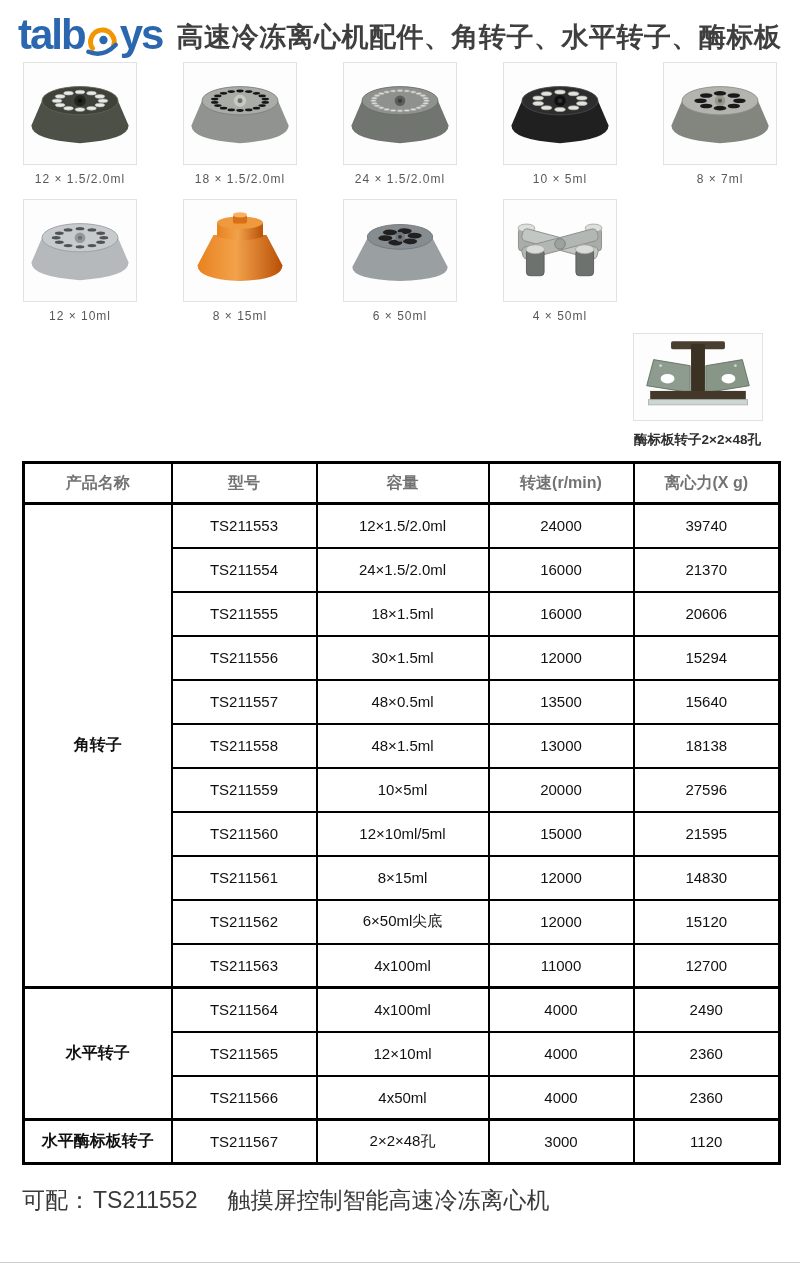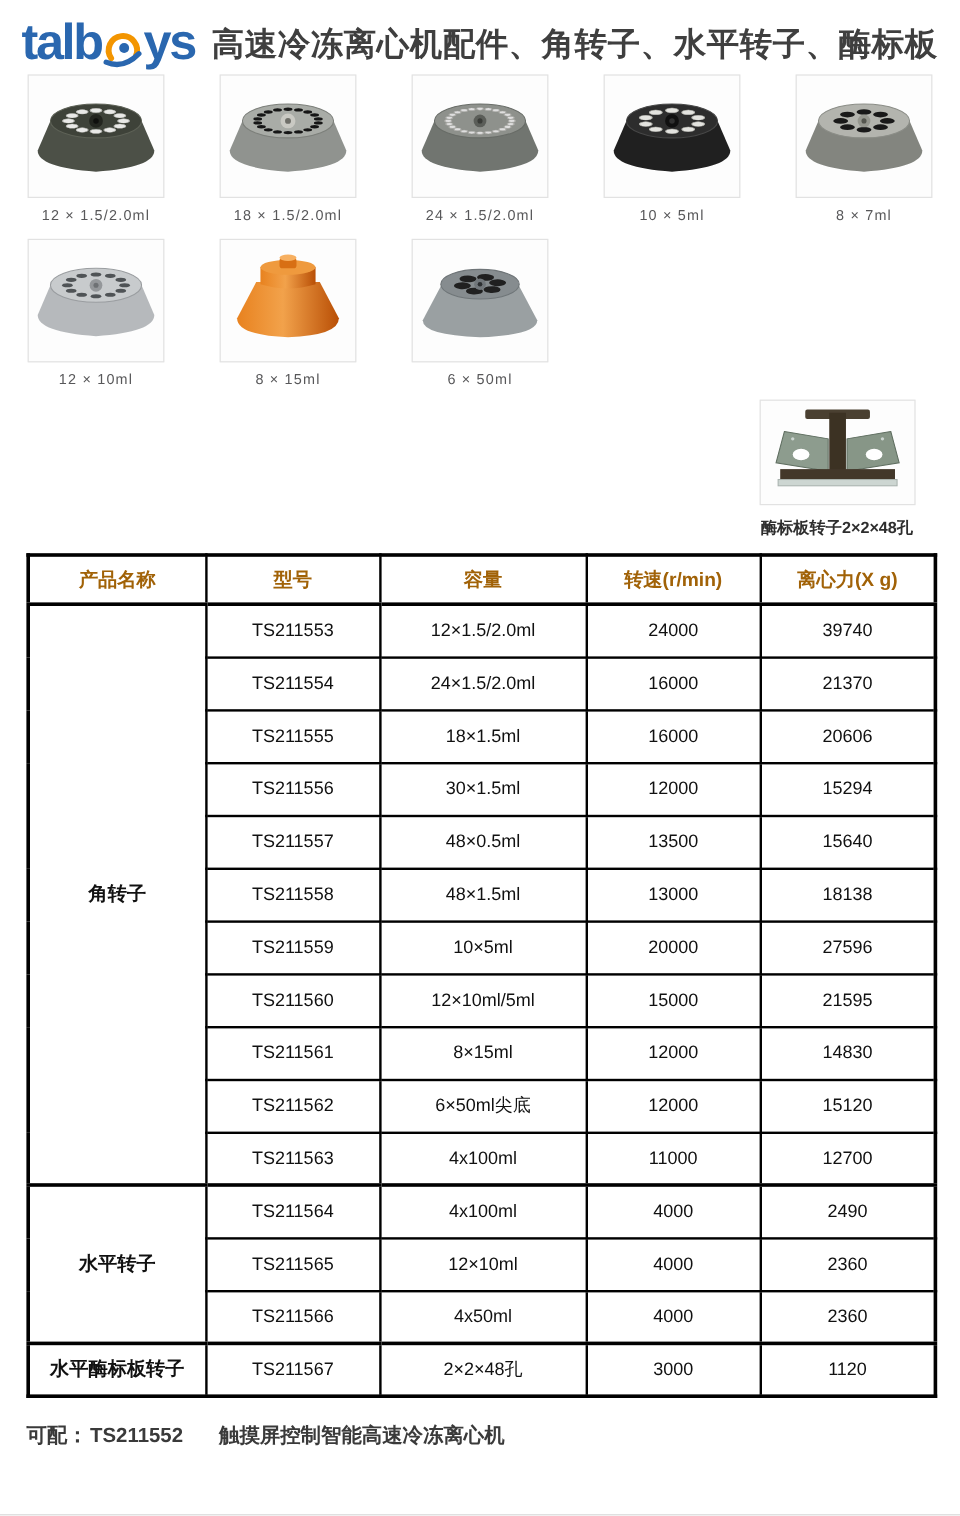--- a/index.html
+++ b/index.html
@@ -31,27 +31,27 @@
   .micro { width:185px; margin:10px 10px 0 auto; display:flex; flex-direction:column; align-items:center; }
   .micro .imgbox { width:130px; height:88px; }
   .micro .imgbox svg { width:124px; height:80px; }
   .micro .caption { font-size:13.5px; color:#2e2e2e; font-weight:600; letter-spacing:0; margin-top:10px; }
 
   
   table.spec { border-collapse:collapse; table-layout:fixed; width:756px;
                margin:12px 0 0 22px; border:3px solid #000; }
   .spec th, .spec td { border:2px solid #000; text-align:center; vertical-align:middle;
                        padding:0; overflow:hidden; }
-  .spec th { height:41px; font-size:16px; font-weight:bold; color:#a16207; }
+  .spec th { height:41px; font-size:16px; font-weight:bold; color:#737373; }
   .spec td { height:44px; font-size:15px; color:#111; }
   .spec td.gname { font-weight:bold; font-size:16px; }
   .spec tr.gstart td { border-top:3px solid #000; }
 
   
-  .footer { margin:20px 0 0 22px; font-size:17px; font-weight:bold; color:#3a3a3a; }
+  .footer { margin:20px 0 0 22px; font-size:23px; font-weight:normal; color:#3a3a3a; }
   .footer .model { margin-left:2px; }
   .footer .machine { margin-left:30px; }
   .bottom-rule { position:absolute; left:0; bottom:0; width:800px; border-top:1px solid #cccccc; }
 </style>
 </head>
 <body>
 
 <div class="header">
   <div class="logo">
     <span class="seg">talb</span>
@@ -269,20 +269,38 @@
             <circle cx="-14.7" cy="-8.5" r="8" fill="#202020"></circle>
           </g>
         <circle cx="60" cy="30" r="5.5" fill="#70767a"></circle>
           <circle cx="60" cy="30" r="2.2" fill="#2c2f31"></circle>
       </svg>
     </div>
     <div class="caption">6 × 50ml</div>
   </div>
 
 
+  <div class="pcell">
+    <div class="imgbox">
+      <svg viewBox="0 0 120 92">
+        <rect x="13" y="20" width="18" height="26" rx="4" fill="#a9ada9" stroke="#878b87"></rect>
+        <ellipse cx="22" cy="20" rx="9.5" ry="4.5" fill="#dde0dd" stroke="#a5a8a5"></ellipse>
+        <rect x="89" y="20" width="18" height="26" rx="4" fill="#a9ada9" stroke="#878b87"></rect>
+        <ellipse cx="98" cy="20" rx="9.5" ry="4.5" fill="#dde0dd" stroke="#a5a8a5"></ellipse>
+        <rect x="16" y="31" width="88" height="14" rx="5" transform="rotate(15 60 38)" fill="#c3c7c3" stroke="#8b8f8b"></rect>
+        <rect x="16" y="31" width="88" height="14" rx="5" transform="rotate(-15 60 38)" fill="#b3b7b3" stroke="#8b8f8b"></rect>
+        <circle cx="60" cy="38" r="6" fill="#9ea29e" stroke="#787c78"></circle>
+        <rect x="22" y="44" width="20" height="30" rx="4" fill="#6e726e" stroke="#555955"></rect>
+        <ellipse cx="32" cy="44" rx="10.5" ry="5" fill="#d9dcd9" stroke="#a5a8a5"></ellipse>
+        <rect x="78" y="44" width="20" height="30" rx="4" fill="#6e726e" stroke="#555955"></rect>
+        <ellipse cx="88" cy="44" rx="10.5" ry="5" fill="#d9dcd9" stroke="#a5a8a5"></ellipse>
+      </svg>
+    </div>
+    <div class="caption">4 × 50ml</div>
+  </div>
 
 </div>
 
 <div class="micro">
   <div class="imgbox">
     <svg viewBox="0 0 130 92">
       <rect x="34" y="5" width="62" height="9" rx="2" fill="#4a4031"></rect>
       <rect x="57" y="8" width="16" height="58" fill="#3c3223"></rect>
       <path d="M14,26 L56,33 L56,64 L6,56 Z" fill="#8d9c8e" stroke="#5f6e60"></path>
       <ellipse cx="30" cy="48" rx="8" ry="5.5" fill="#ffffff"></ellipse>

